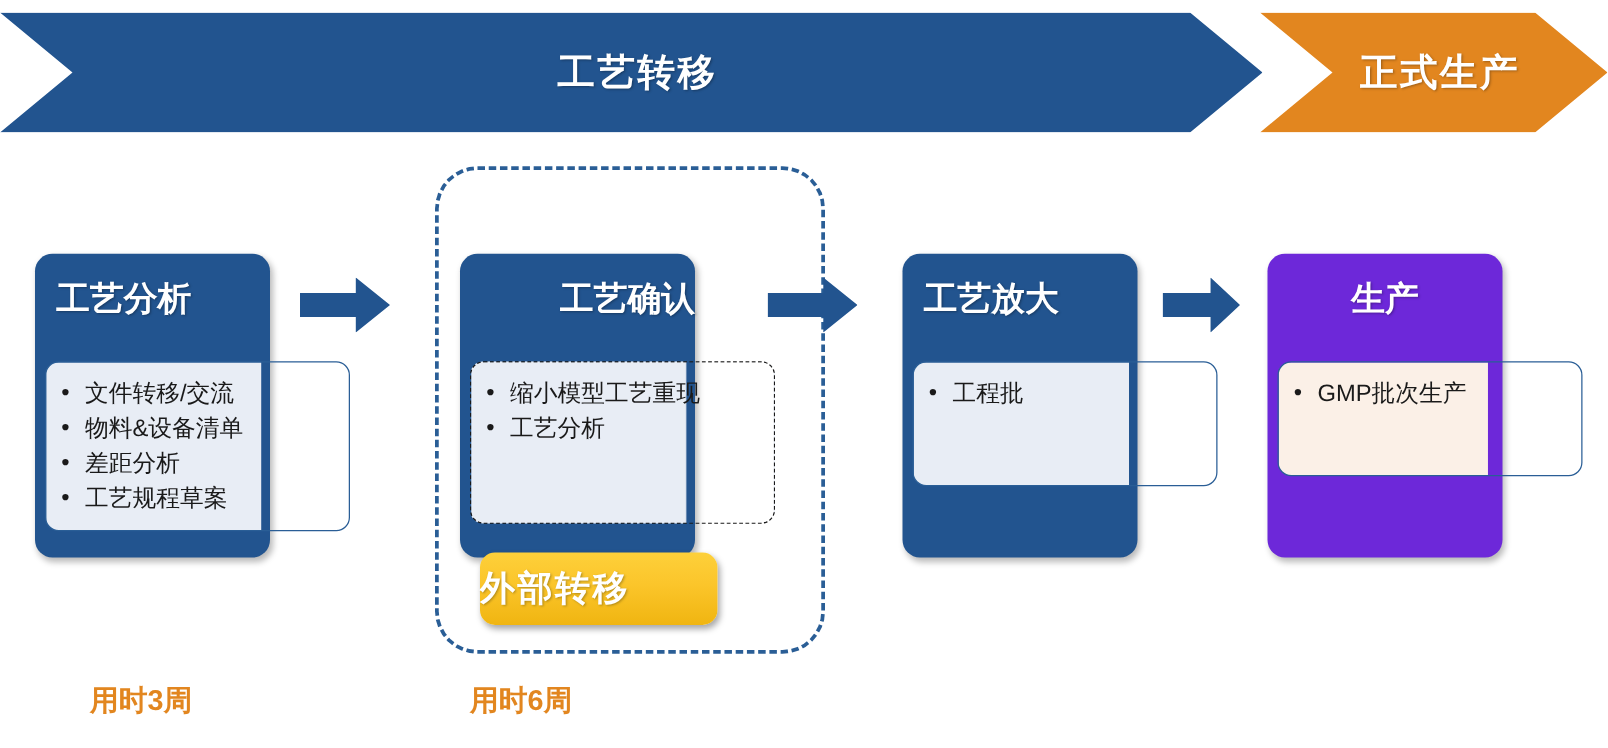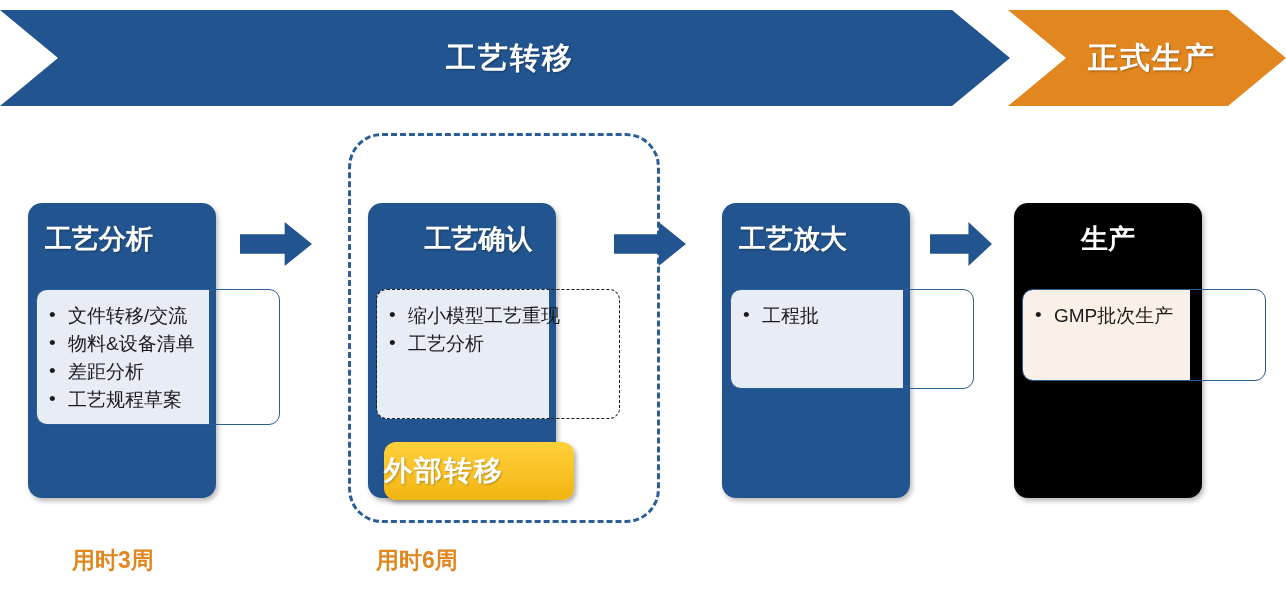--- a/index.html
+++ b/index.html
@@ -67,44 +67,44 @@
     border: 3px dashed #2a5e96;
     border-radius: 34px;
     box-sizing: border-box;
   }
 
   
   .stage {
     position: absolute;
     top: 203px;
     width: 188px;
-    height: 295px;
+    height: 243px;
     border-radius: 14px;
     box-shadow: 2px 3px 5px rgba(0,0,0,0.28);
   }
   .stage.blue   { background: #22548f; }
-  .stage.orange { background: #000000; }
+  .stage.orange { background: #6d28d9; }
   #stage-0 { left: 28px;   }
   #stage-1 { left: 368px;  }
   #stage-2 { left: 722px;  }
   #stage-3 { left: 1014px; }
 
   .stage-title {
     position: absolute;
     left: 0; right: 0;
     top: 18px;
     text-align: center;
     color: #ffffff;
     font-size: 27px;
     font-weight: bold;
     text-shadow: 1px 1px 2px rgba(0,0,0,0.30);
     white-space: nowrap;
   }
   #stage-0 .stage-title { text-align: left; padding-left: 17px; }
-  #stage-1 .stage-title { text-align: center; padding-left: 33px; }
+  #stage-1 .stage-title { text-align: right; padding-left: 33px; }
   #stage-2 .stage-title { text-align: left; padding-left: 17px; }
   #stage-3 .stage-title { text-align: center; }
 
   
   .detail-card {
     position: absolute;
     top: 86px;
     left: 8px;
     width: 244px;
     border-radius: 11px;

